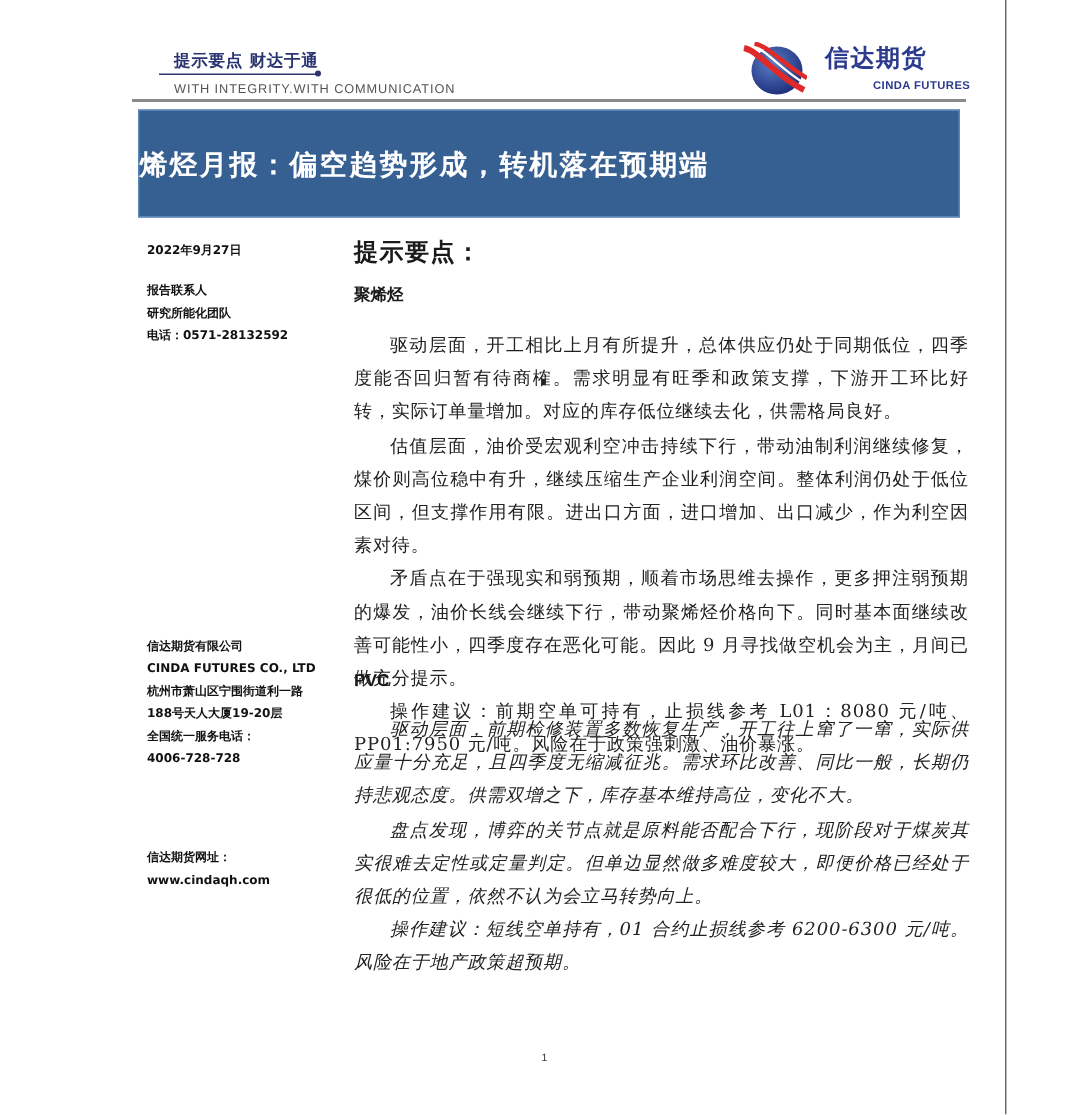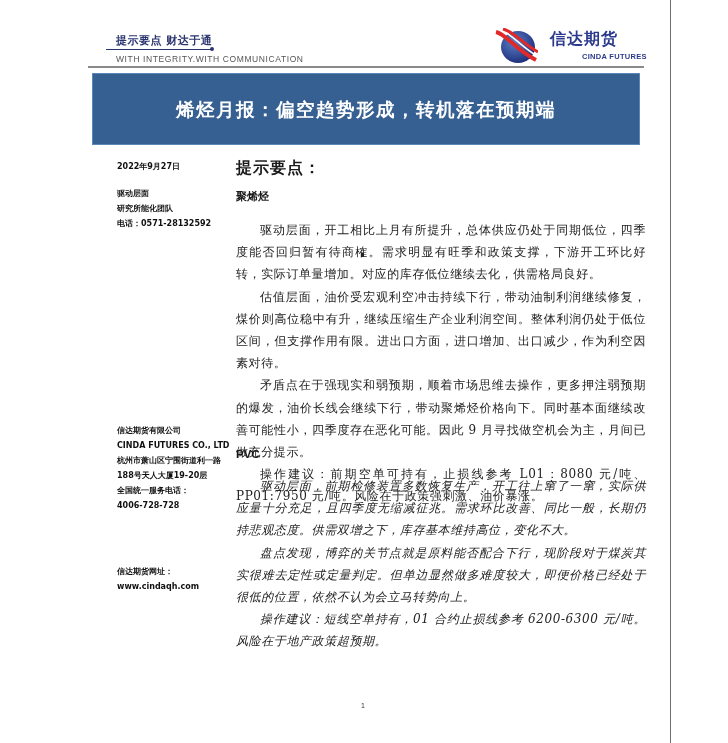--- a/index.html
+++ b/index.html
@@ -16,32 +16,32 @@
       font-size: 8.5px; color: #555; letter-spacing: 0.6px; }
     .logo { position: absolute; left: 494px; top: 28px; width: 44px; height: 36px; }
     .logo-cn { position: absolute; left: 550px; top: 29px; font-family: "DejaVu Sans", sans-serif;
       font-size: 16px; font-weight: bold; color: #2b3a8c; letter-spacing: 1px; }
     .logo-en { position: absolute; left: 550px; top: 52px; font-family: "Liberation Sans", sans-serif;
       font-size: 7.5px; font-weight: bold; color: #2b3a8c; letter-spacing: 0.3px; margin-left: 32px; }
     .header-rule { position: absolute; left: 88px; top: 66px; width: 556px; height: 2px; background: #8a8a8a; }
 
     
     .banner { position: absolute; left: 92px; top: 73px; width: 548px; height: 72px; background: #365f92;
-      border: 1px solid #5a86b8; box-sizing: border-box; display: flex; align-items: center; justify-content: center; }
+      border: 1px solid #5a86b8; box-sizing: border-box; display: flex; align-items: center; }
     .banner-title { color: #ffffff; font-size: 18.5px; font-weight: bold; letter-spacing: 1.5px;
       font-family: "DejaVu Serif", serif; }
 
     
     .side { position: absolute; left: 98px; font-family: "DejaVu Sans", sans-serif; font-size: 8px;
       font-weight: bold; color: #111; line-height: 15px; }
     .side-date { top: 159px; }
     .side-contact { top: 186px; }
     .side-company { top: 423px; }
     .side-web { top: 564px; }
-    .side .line { display: block; white-space: nowrap; margin-left: 19px; }
+    .side .line { display: block; white-space: nowrap; }
 
     
     .main { position: absolute; left: 236px; width: 410px; }
     .keypoints { top: 158px; font-size: 16px; font-weight: bold; letter-spacing: 1px; }
     .section-title { font-size: 11px; font-weight: bold; }
     .sec1-title { top: 189px; }
     .sec2-title { top: 448px; font-family: "Liberation Sans", sans-serif; font-size: 11.5px; }
     .para-block { font-size: 12px; line-height: 22.2px; letter-spacing: 0.6px; text-align: justify; color: #222; }
     .para-block p { margin: 0; text-indent: 2em; }
     .sec1-body { top: 219px; }
@@ -75,21 +75,21 @@
 <div class="header-rule"></div>
 
 <div class="banner">
   <span class="banner-title">烯烃月报：偏空趋势形成，转机落在预期端</span>
 </div>
 
 <div class="side side-date">
   <span class="line">2022年9月27日</span>
 </div>
 <div class="side side-contact">
-  <span class="line">驱动层面</span>
+  <span class="line">报告联系人</span>
   <span class="line">研究所能化团队</span>
   <span class="line">电话：0571-28132592</span>
 </div>
 <div class="side side-company">
   <span class="line">信达期货有限公司</span>
   <span class="line">CINDA FUTURES CO., LTD</span>
   <span class="line">杭州市萧山区宁围街道利一路</span>
   <span class="line">188号天人大厦19-20层</span>
   <span class="line">全国统一服务电话：</span>
   <span class="line">4006-728-728</span>

